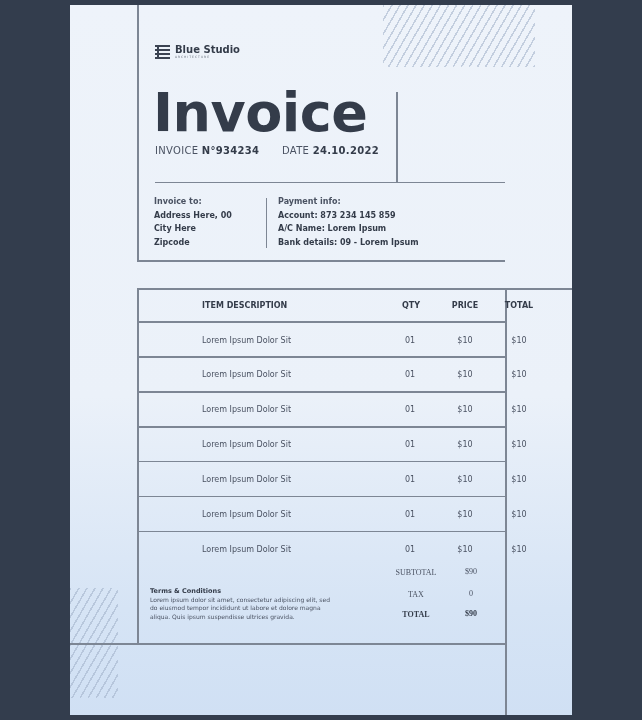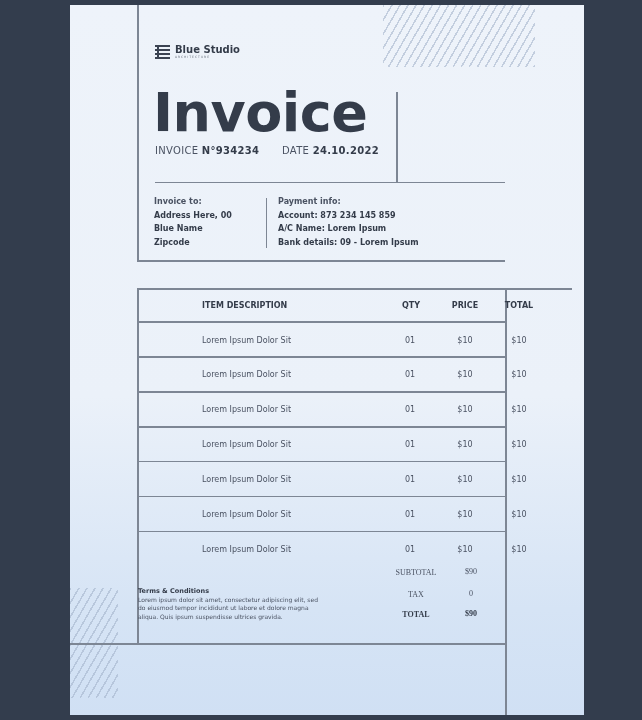--- a/index.html
+++ b/index.html
@@ -7,21 +7,20 @@
     width:642px; height:720px; overflow:hidden;
     background:#333d4d;
     font-family:"DejaVu Sans", sans-serif;
     color:#343c4a;
     position:relative;
   }
   .page {
     position:absolute; left:70px; top:5px; width:502px; height:710px;
     background:linear-gradient(180deg,#eef3fa 0%,#ebf1f9 55%,#d6e4f5 85%,#d0e0f4 100%);
     overflow:hidden;
-    padding-left:12px;
   }
   .ln { position:absolute; background:#7d8694; }
   .hatch {
     position:absolute;
     background:repeating-linear-gradient(120deg, rgba(160,176,200,0.55) 0 1.5px, transparent 1.5px 7px);
   }
   .abs { position:absolute; white-space:nowrap; }
   .logo { left:85px; top:40px; display:flex; align-items:center; gap:5px; }
   .logo-icon { width:15px; height:14px; position:relative; }
   .logo-icon i { position:absolute; left:0; height:1.5px; width:15px; background:#3b4352; }
@@ -37,21 +36,21 @@
   .tbl { position:absolute; left:68px; top:283px; width:367px; }
   .row { position:relative; height:33.4px; font-size:8px; color:#4a5262; }
   .row.head { font-weight:bold; font-size:8px; color:#343c4a; }
   .row span { position:absolute; top:50%; transform:translateY(-50%);margin-left:48px; }
   .c-desc { left:16px; }
   .c-qty { left:216px; width:16px; text-align:center; }
   .c-price { left:264px; width:30px; text-align:center; }
   .c-total { left:318px; width:30px; text-align:center; }
   .sum { position:absolute; font-size:8px; color:#4a5262; text-align:center;font-family:Liberation Serif, serif; }
   .sum.bold { font-weight:bold; color:#343c4a; }
-  .terms { left:68px; top:582px; font-size:6px; line-height:8.6px; color:#4a5262; white-space:normal; width:180px; }
+  .terms { left:80px; top:582px; font-size:6px; line-height:8.6px; color:#4a5262; white-space:normal; width:180px; }
   .terms .th { font-weight:bold; color:#343c4a; font-size:6.5px; }
 </style>
 </head>
 <body>
 
 <div class="page">
 
   <div class="hatch" style="left:313px; top:0; width:152px; height:62px;"></div>
   <div class="hatch" style="left:0; top:583px; width:48px; height:110px;"></div>
 
@@ -86,21 +85,21 @@
     <b>N°934234</b>
   </div>
   <div class="abs meta" style="left:212px;">
     <span>DATE</span>
     <b>24.10.2022</b>
   </div>
 
   <div class="abs info" style="left:84px; top:190px;">
     <div class="lab">Invoice to:</div>
     <div class="val">Address Here, 00</div>
-    <div class="val">Blue Name</div>
+    <div class="val">City Here</div>
     <div class="val">Zipcode</div>
   </div>
 
   <div class="abs info" style="left:208px; top:190px;">
     <div class="lab">Payment info:</div>
     <div class="val">Account: 873 234 145 859</div>
     <div class="val">A/C Name: Lorem Ipsum</div>
     <div class="val">Bank details: 09 - Lorem Ipsum</div>
   </div>
 

